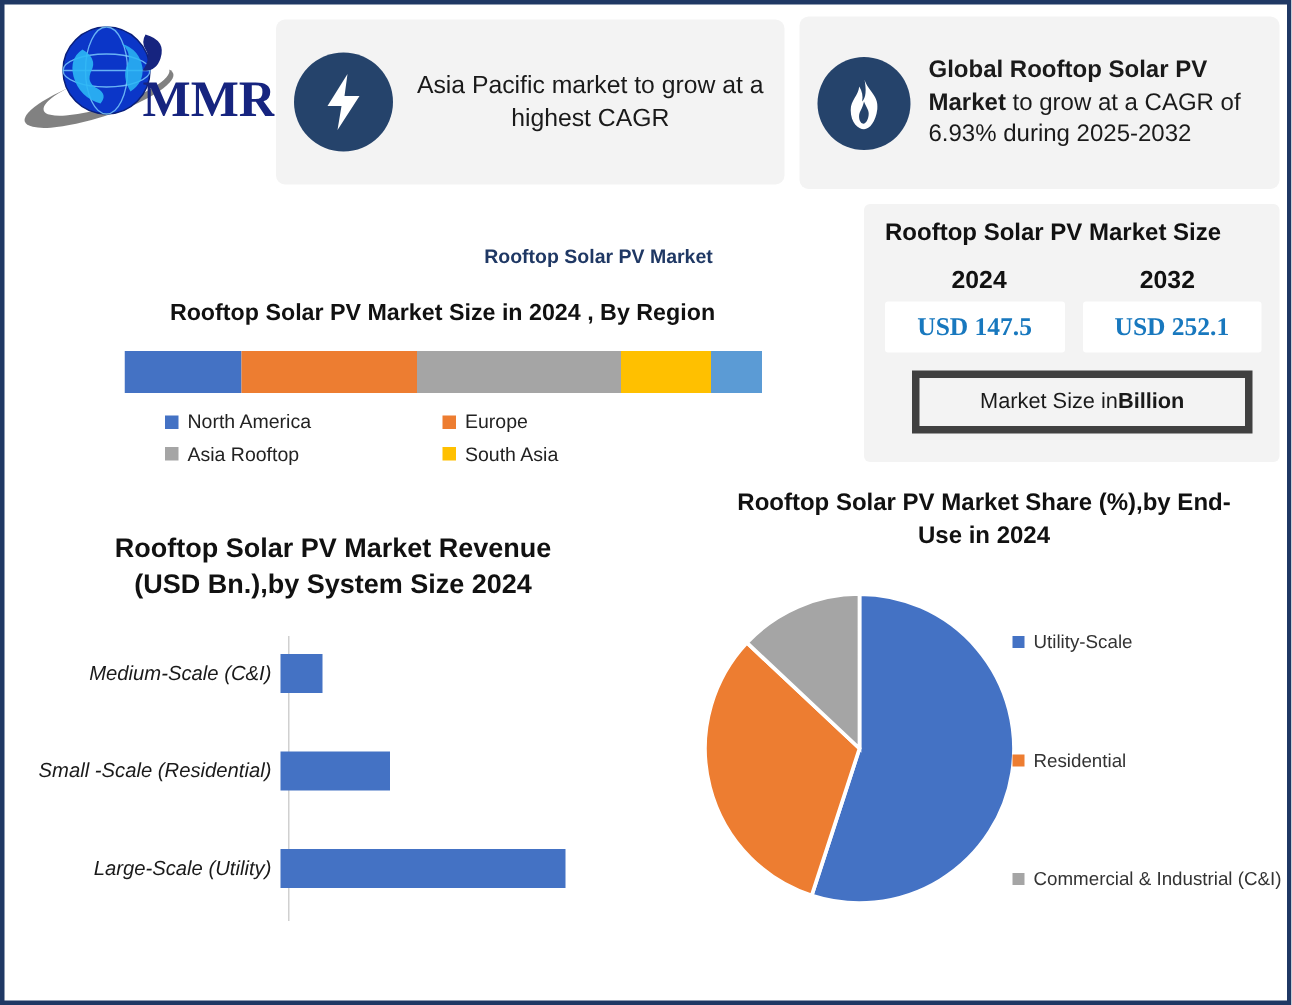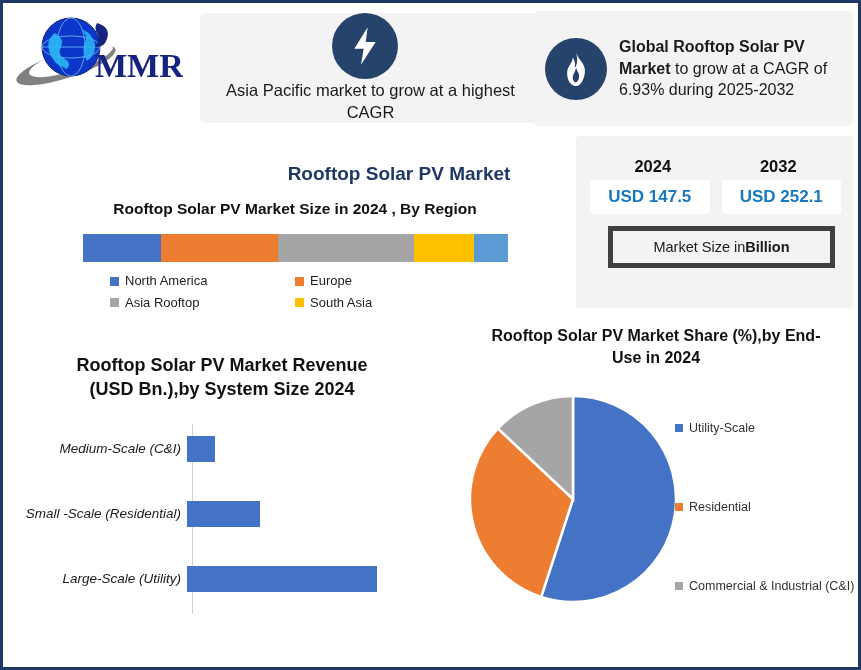--- a/index.html
+++ b/index.html
@@ -23,21 +23,21 @@
 
   
   .hcard{
     position:absolute;
     background:#F3F3F3;
     border-radius:6px;
     display:flex;
     align-items:center;
     box-sizing:border-box;
   }
-  #card-asia{left:197px;top:10px;width:339px;height:110px;padding:0 10px 0 12px;flex-direction:column;}
+  #card-asia{left:181px;top:10px;width:339px;height:110px;padding:0 10px 0 12px;}
   #card-global{left:530px;top:8px;width:320px;height:115px;padding:0 10px 0 12px;}
   .hcard-icon{
     flex:0 0 auto;
     width:66px;height:66px;border-radius:50%;
     background:#25436B;
     display:flex;align-items:center;justify-content:center;
     margin-right:12px;
   }
   #card-global .hcard-icon{width:62px;height:62px;}
   .hcard-text{
@@ -58,38 +58,38 @@
   #size-title{
     font-size:16px;font-weight:bold;color:#111;line-height:1.3;
   }
   #size-years{
     display:flex;margin-top:11px;
   }
   .year-col{width:50%;text-align:center;}
   .year-lbl{font-size:16.5px;font-weight:bold;color:#111;}
   .year-box{
     margin-top:4px;background:#ffffff;border-radius:2px;
-    height:34px;display:flex;align-items:center;justify-content:center;
+    height:34px;display:flex;align-items:center;justify-content:center;font-family:Liberation Serif, serif;
   }
   .year-col:first-child .year-box{margin-right:6px;}
   .year-col:last-child .year-box{margin-left:6px;}
   .year-val{font-size:17px;font-weight:bold;color:#1878BE;}
   #size-foot{
     margin:12px 6px 0 18px;
     border:5px solid #404040;background:#F3F3F3;
     height:32px;display:flex;align-items:center;justify-content:center;
     font-size:14.5px;color:#1a1a1a;
   }
   #size-foot b{font-weight:bold;}
 
   
   #brand-heading{
     position:absolute;left:236px;top:160px;width:320px;
     text-align:center;
-    font-size:19px;font-weight:bold;color:#1F3864;
+    font-size:13px;font-weight:bold;color:#1F3864;
   }
 
   
   #region-block{position:absolute;left:62px;top:195px;width:460px;}
   #region-title{
     text-align:center;font-size:15.5px;font-weight:bold;color:#111;
     line-height:1.45;width:390px;margin:0 auto;
   }
   #region-bar{
     margin:14px auto 0 auto;
@@ -175,20 +175,21 @@
     <div class="hcard-icon">
       <svg width="32" height="38" viewBox="0 0 24 30">
         <path d="M12 1 C13 8 20 10 19 18 C18.2 24.5 15 28.5 12 28.5 C9 28.5 5 25 5 18.5 C5 13 9 11 9.5 6 C11 8.5 11.6 11 11 14 C13 12 13.5 8 12 1 Z" fill="#ffffff"></path>
         <path d="M12 14 C13 17 15 18.5 14.4 21.5 C14 24 12.9 25.6 11.8 25.6 C10.6 25.6 9.4 24.2 9.4 21.8 C9.4 19.3 11.2 18 12 14 Z" fill="#25436B"></path>
       </svg>
     </div>
     <div class="hcard-text"><b>Global Rooftop Solar PV Market</b><span> to grow at a CAGR of 6.93% during 2025-2032</span></div>
   </div>
 
   <div id="size-panel">
+    <div id="size-title">Rooftop Solar PV Market Size</div>
     <div id="size-years">
       <div class="year-col">
         <div class="year-lbl">2024</div>
         <div class="year-box">
           <span class="year-val">USD 147.5</span>
         </div>
       </div>
       <div class="year-col">
         <div class="year-lbl">2032</div>
         <div class="year-box">

